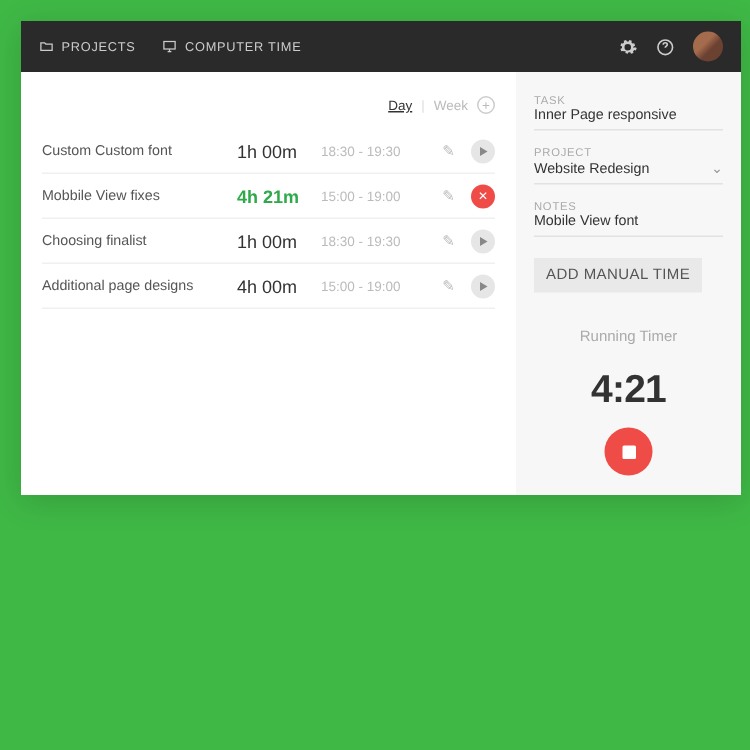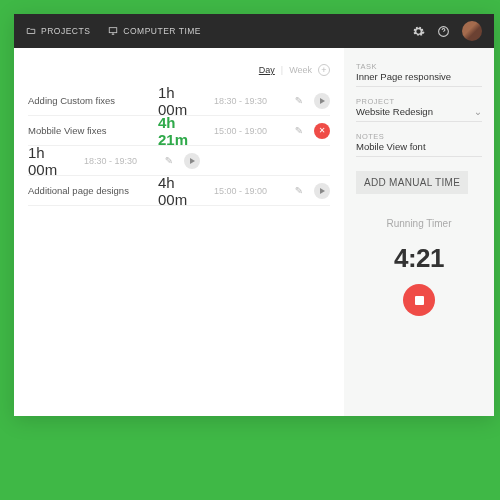--- a/index.html
+++ b/index.html
@@ -1,34 +1,34 @@
 <!DOCTYPE html>
 <html><head>
 <meta charset="utf-8">
 <style>
 * { margin:0; padding:0; box-sizing:border-box; }
 body { background:#3fb846; width:500px; height:500px; font-family:-apple-system,Helvetica,Arial,sans-serif; font-size:10px; color:#333; overflow:hidden; }
-.app { position:absolute; left:14px; top:14px; width:480px; height:402px; background:#fff; box-shadow:0 4px 20px rgba(0,0,0,.15); }
+.app { position:absolute; left:14px; top:14px; width:480px; height:316px; background:#fff; box-shadow:0 4px 20px rgba(0,0,0,.15); }
 .topbar { height:34px; background:#2a2a2a; display:flex; align-items:center; padding:0 12px; color:#eaeaea; }
 .topbar .nav { display:flex; gap:18px; letter-spacing:.5px; font-size:8.5px; }
 .topbar .nav-item { display:flex; align-items:center; gap:5px; color:#ccc; cursor:pointer; }
 .topbar .spacer { flex:1; }
 .topbar .right { display:flex; align-items:center; gap:12px; }
 .icon svg { display:block; }
 .avatar { width:20px; height:20px; border-radius:50%; background:linear-gradient(135deg,#a46b4d 40%,#6b4132 60%); }
 .body { position:absolute; top:34px; left:0; right:0; bottom:0; display:flex; }
 .main { flex:1; padding:16px 14px 0 14px; }
 .period { display:flex; justify-content:flex-end; align-items:center; gap:6px; color:#bbb; font-size:9px; margin-bottom:10px; }
 .period .sel { color:#333;text-decoration:underline; }
 .period .sep { color:#ddd; }
 .period .add { width:12px; height:12px; border-radius:50%; border:1px solid #ccc; display:flex; align-items:center; justify-content:center; color:#bbb; font-size:9px; line-height:1; }
 .rows { }
 .row { display:flex; align-items:center; height:30px; border-bottom:1px solid #f0f0f0; gap:8px; }
 .row .name { flex:1.4; color:#555; font-size:9.5px; }
-.row .dur { width:48px; font-size:15px; color:#333; }
+.row .dur { width:48px; font-size:12px; color:#333; }
 .row.active .dur { color:#2fa94a; font-weight:600; }
 .row .range { width:70px; color:#bbb; font-size:9px; text-align:left; }
 .row .edit { width:14px; color:#bbb; text-align:center; cursor:pointer; }
 .row .act { width:16px; height:16px; border-radius:50%; background:#e6e6e6; display:flex; align-items:center; justify-content:center; cursor:pointer; }
 .row .act.play::after { content:""; border-left:5px solid #888; border-top:3px solid transparent; border-bottom:3px solid transparent; margin-left:1px; }
 .row.active .act { background:#ef4c47; }
 .row.active .act::after { content:"✕"; color:#fff; font-size:8px; border:none; margin:0; }
 .side { width:150px; background:#f6f7f6; padding:14px 12px; display:flex; flex-direction:column; gap:10px; }
 .label { font-size:7.5px; letter-spacing:.5px; color:#aaa; text-transform:uppercase; }
 .field { border-bottom:1px solid #e2e2e2; padding-bottom:4px; font-size:9.5px; color:#333; }
@@ -88,34 +88,35 @@
     <div class="main">
       <div class="period">
         <span class="sel">Day</span>
         <span class="sep">|</span>
         <span>Week</span>
         <span class="add">+</span>
       </div>
 
       <div class="rows">
         <div class="row">
-          <div class="name">Adding Custom fixes</div>
+          <div class="name">Custom Custom font</div>
           <div class="dur">1h 00m</div>
           <div class="range">18:30  -  19:30</div>
           <div class="edit">✎</div>
           <div class="act play"></div>
         </div>
         <div class="row active">
           <div class="name">Mobbile View fixes</div>
           <div class="dur">4h 21m</div>
           <div class="range">15:00  -  19:00</div>
           <div class="edit">✎</div>
           <div class="act"></div>
         </div>
         <div class="row">
+          <div class="name">Choosing finalist</div>
           <div class="dur">1h 00m</div>
           <div class="range">18:30  -  19:30</div>
           <div class="edit">✎</div>
           <div class="act play"></div>
         </div>
         <div class="row">
           <div class="name">Additional page designs</div>
           <div class="dur">4h 00m</div>
           <div class="range">15:00  -  19:00</div>
           <div class="edit">✎</div>

